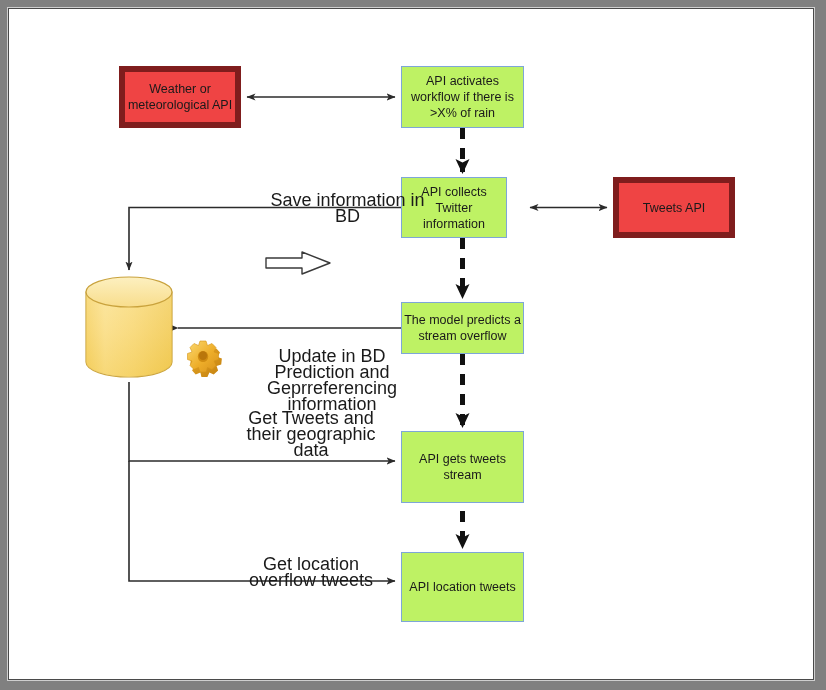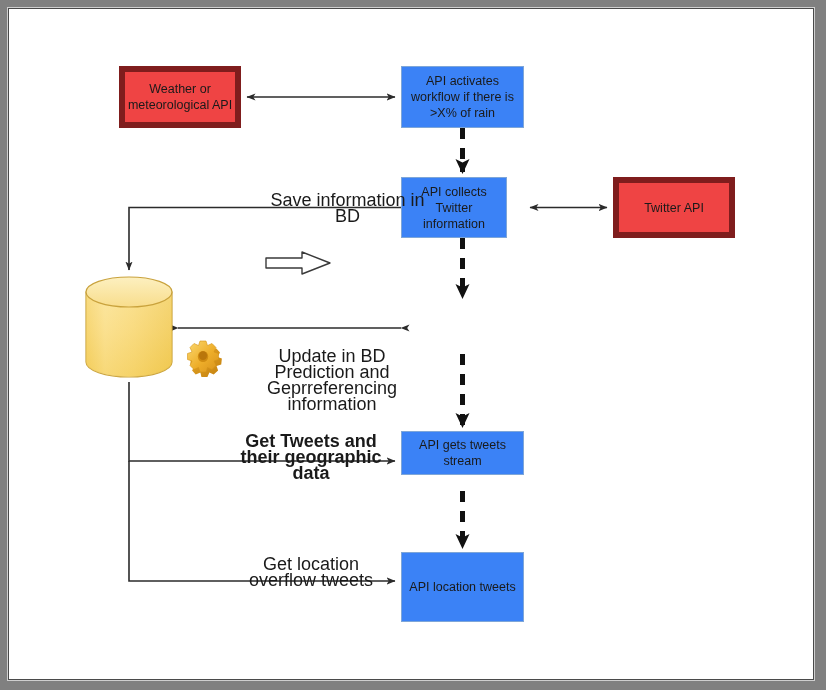--- a/index.html
+++ b/index.html
@@ -37,21 +37,21 @@
     display: flex;
     align-items: center;
     justify-content: center;
     text-align: center;
     font-size: 12.5px;
     line-height: 16px;
     color: #1a1a1a;
     white-space: pre-line;
   }
   .node.blue {
-    background: #3b82f6;
+    background: #bef264;
     border: 1px solid #7ea6d8;
   }
   .node.orange {
     background: #ef4444;
     border: 6px solid #7f1d1d;
   }
   .edge-label {
     position: absolute;
     font-size: 18px;
     line-height: 16px;
@@ -203,25 +203,29 @@
 workflow if there is
 &gt;X% of rain</span>
   </div>
 
   <div class="node blue" style="left:401px; top:177px; width:106px; height:61px;">
     <span>API collects Twitter
 information</span>
   </div>
 
   <div class="node orange" style="left:613px; top:177px; width:122px; height:61px;">
-    <span>Twitter API</span>
-  </div>
-
-
-  <div class="node blue" style="left:401px; top:431px; width:123px; height:44px;">
+    <span>Tweets API</span>
+  </div>
+
+  <div class="node blue" style="left:401px; top:302px; width:123px; height:52px;">
+    <span>The model predicts a
+stream overflow</span>
+  </div>
+
+  <div class="node blue" style="left:401px; top:431px; width:123px; height:72px;">
     <span>API gets tweets
 stream</span>
   </div>
 
   <div class="node blue" style="left:401px; top:552px; width:123px; height:70px;">
     <span>API  location tweets</span>
   </div>
 
   <div class="edge-label" style="left:240px; top:176px; width:215px;">
     <span style="white-space:pre-line;">Save information in
@@ -229,21 +233,21 @@
   </div>
 
 
   <div class="edge-label" style="left:228px; top:332px; width:208px;">
     <span style="white-space:pre-line;">Update in BD
 Prediction and
 Geprreferencing
 information</span>
   </div>
 
-  <div class="edge-label" style="left:207px; top:417px; width:208px;font-weight:bold;">
+  <div class="edge-label" style="left:207px; top:394px; width:208px;">
     <span style="white-space:pre-line;">Get Tweets and
 their geographic
 data</span>
   </div>
 
   <div class="edge-label" style="left:207px; top:540px; width:208px;">
     <span style="white-space:pre-line;">Get location
 overflow tweets</span>
   </div>
 

